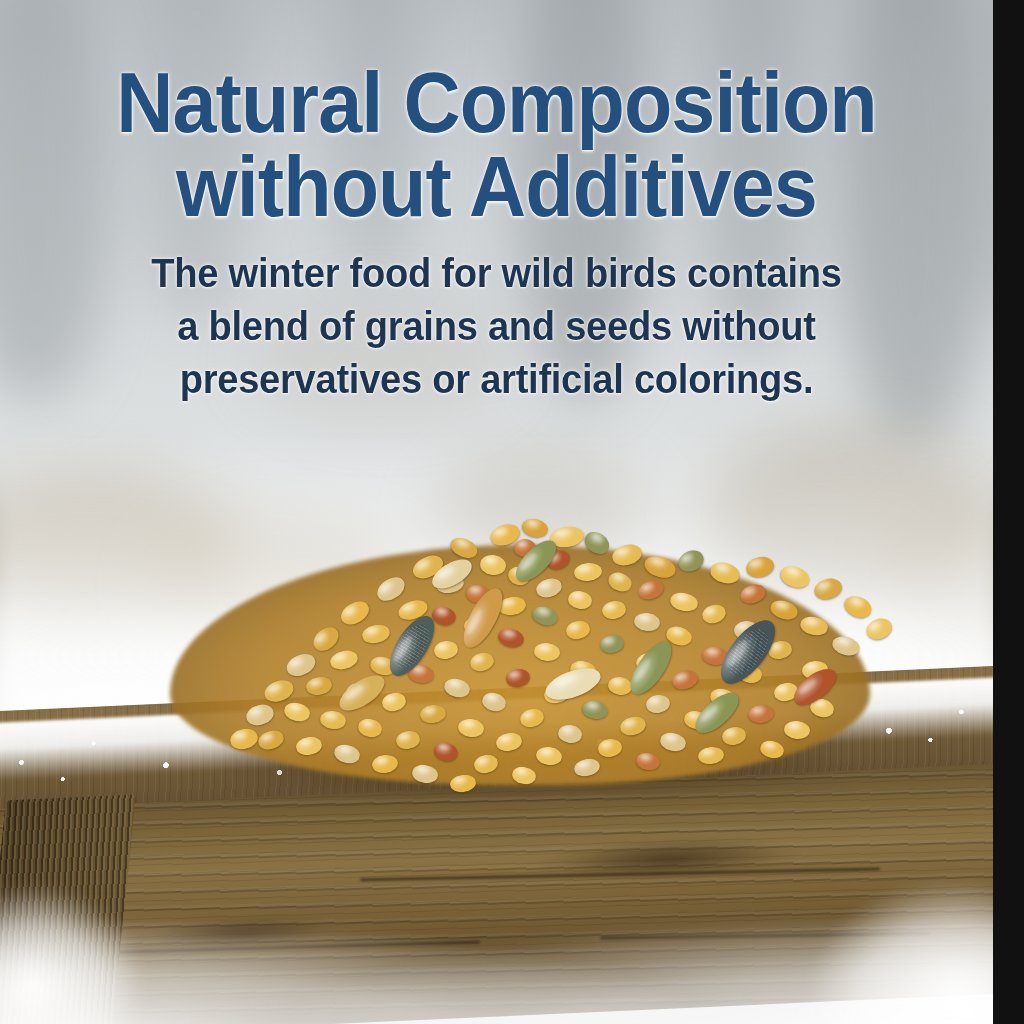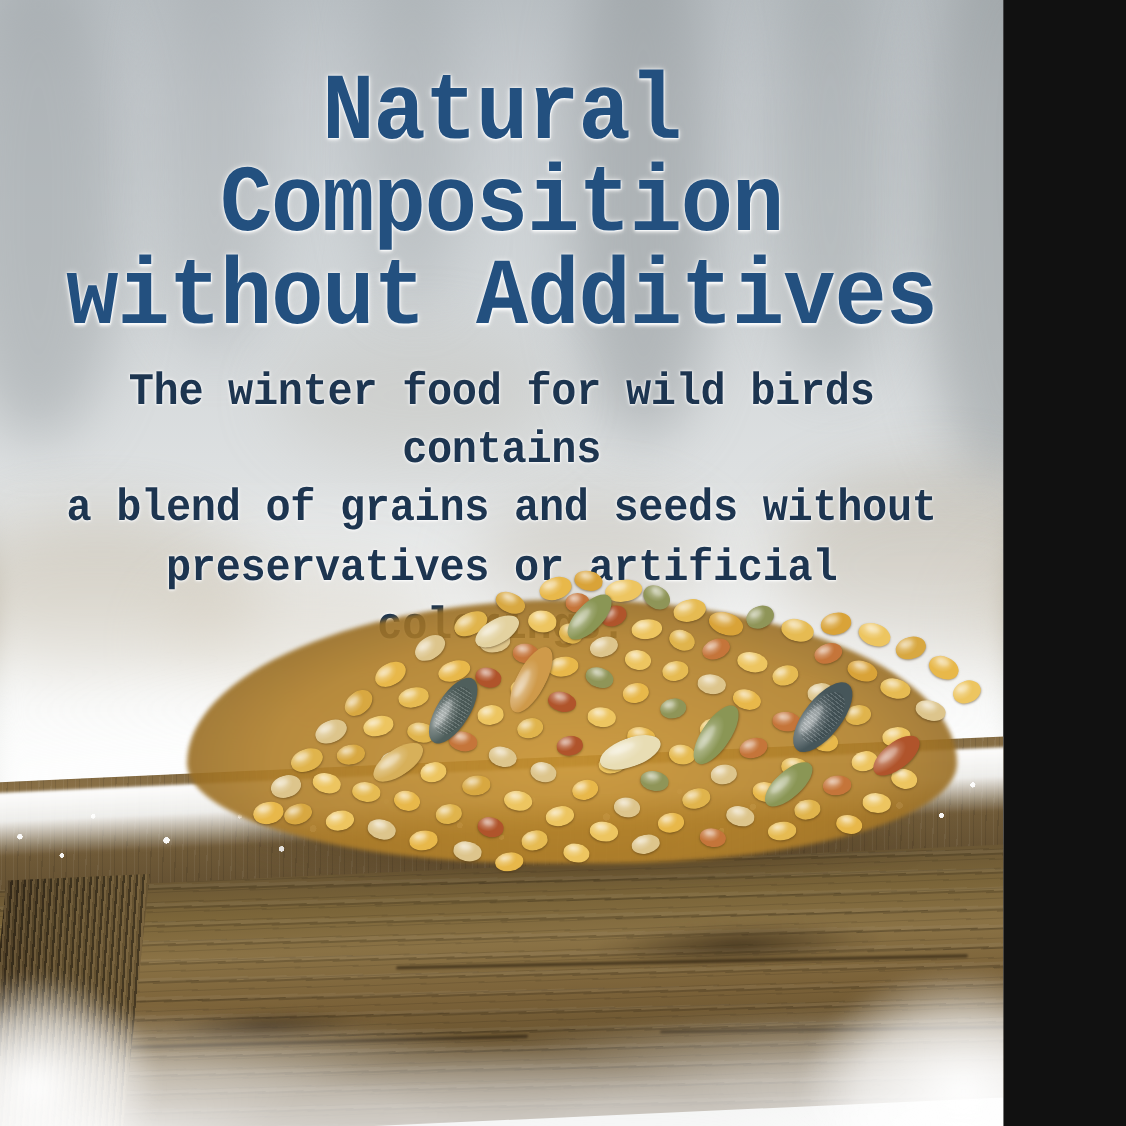--- a/index.html
+++ b/index.html
@@ -1,20 +1,20 @@
 <!DOCTYPE html>
 <html><head>
 <meta charset="utf-8">
 <style>
   html,body{margin:0;padding:0;background:#111;}
   #stage{
     position:relative;
-    width:912px;height:1024px;
+    width:993px;height:1024px;
     overflow:hidden;
-    font-family:Liberation Mono, monospace;
+    font-family:Liberation Sans, sans-serif;
     background:#cfd3d6;
   }
 
   
   .bg-base{
     position:absolute;inset:0;
     background:
       linear-gradient(180deg,
         #b9bfc3 0%,
         #c5cace 8%,

